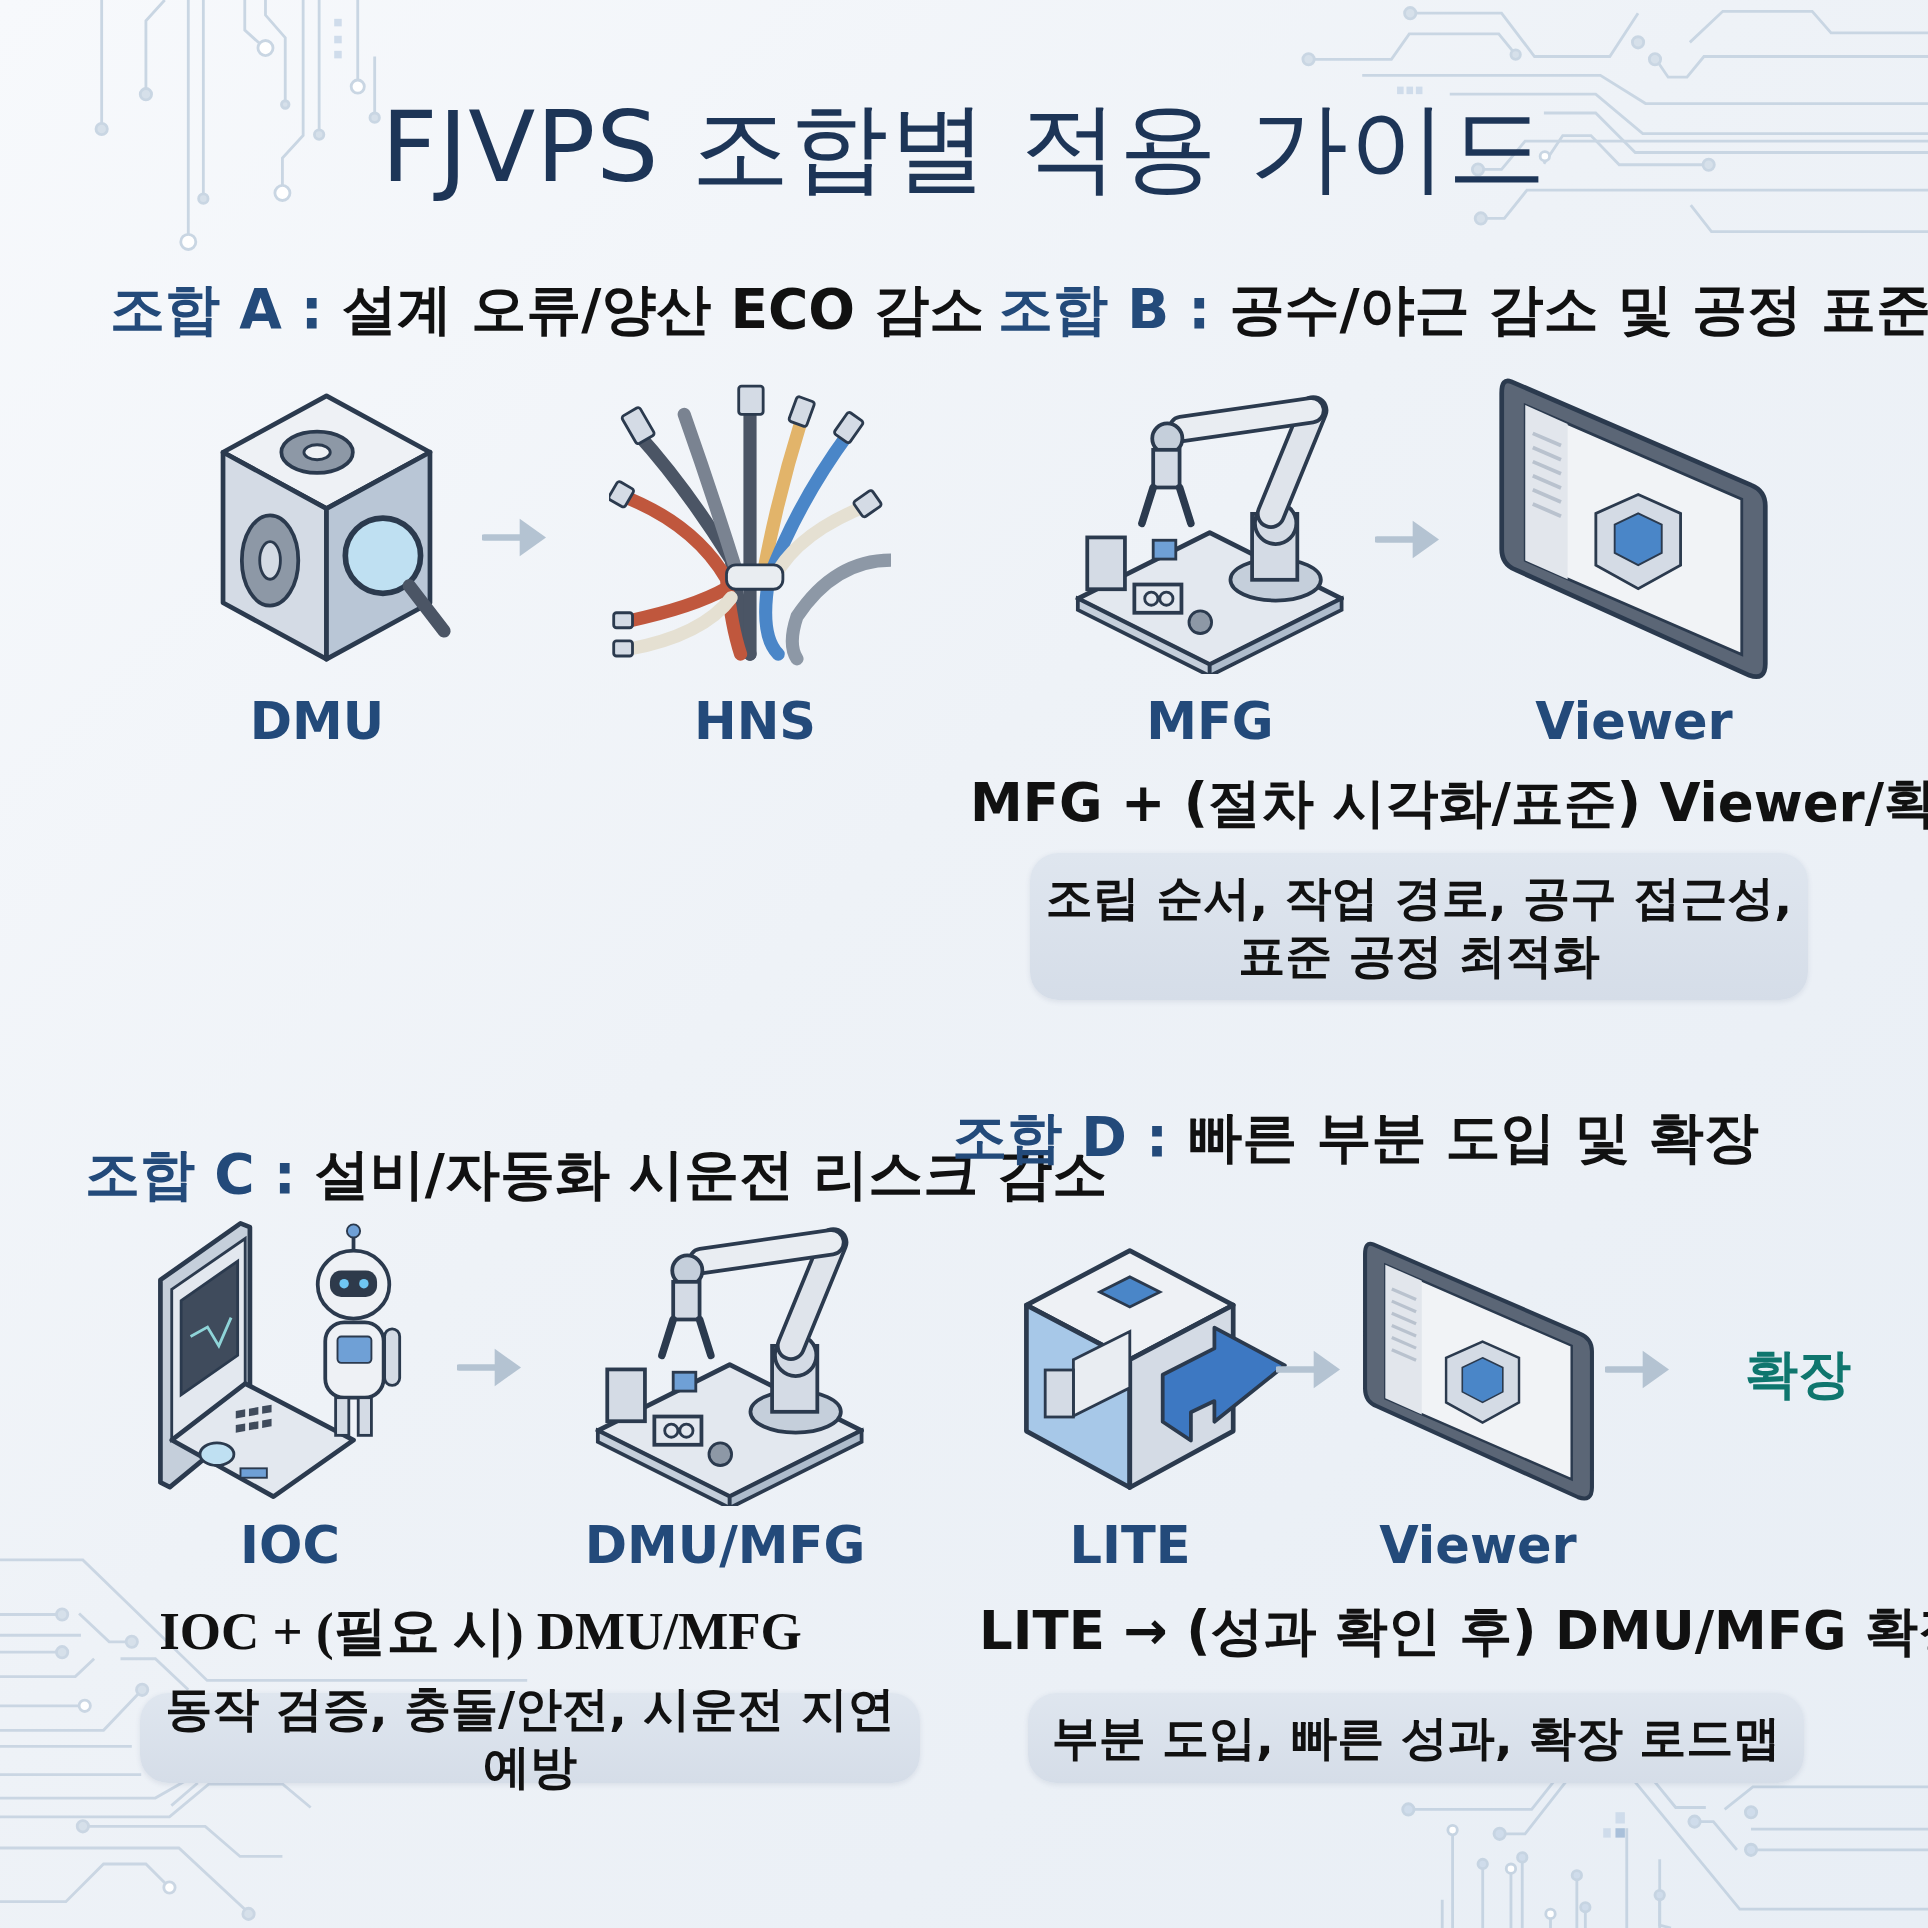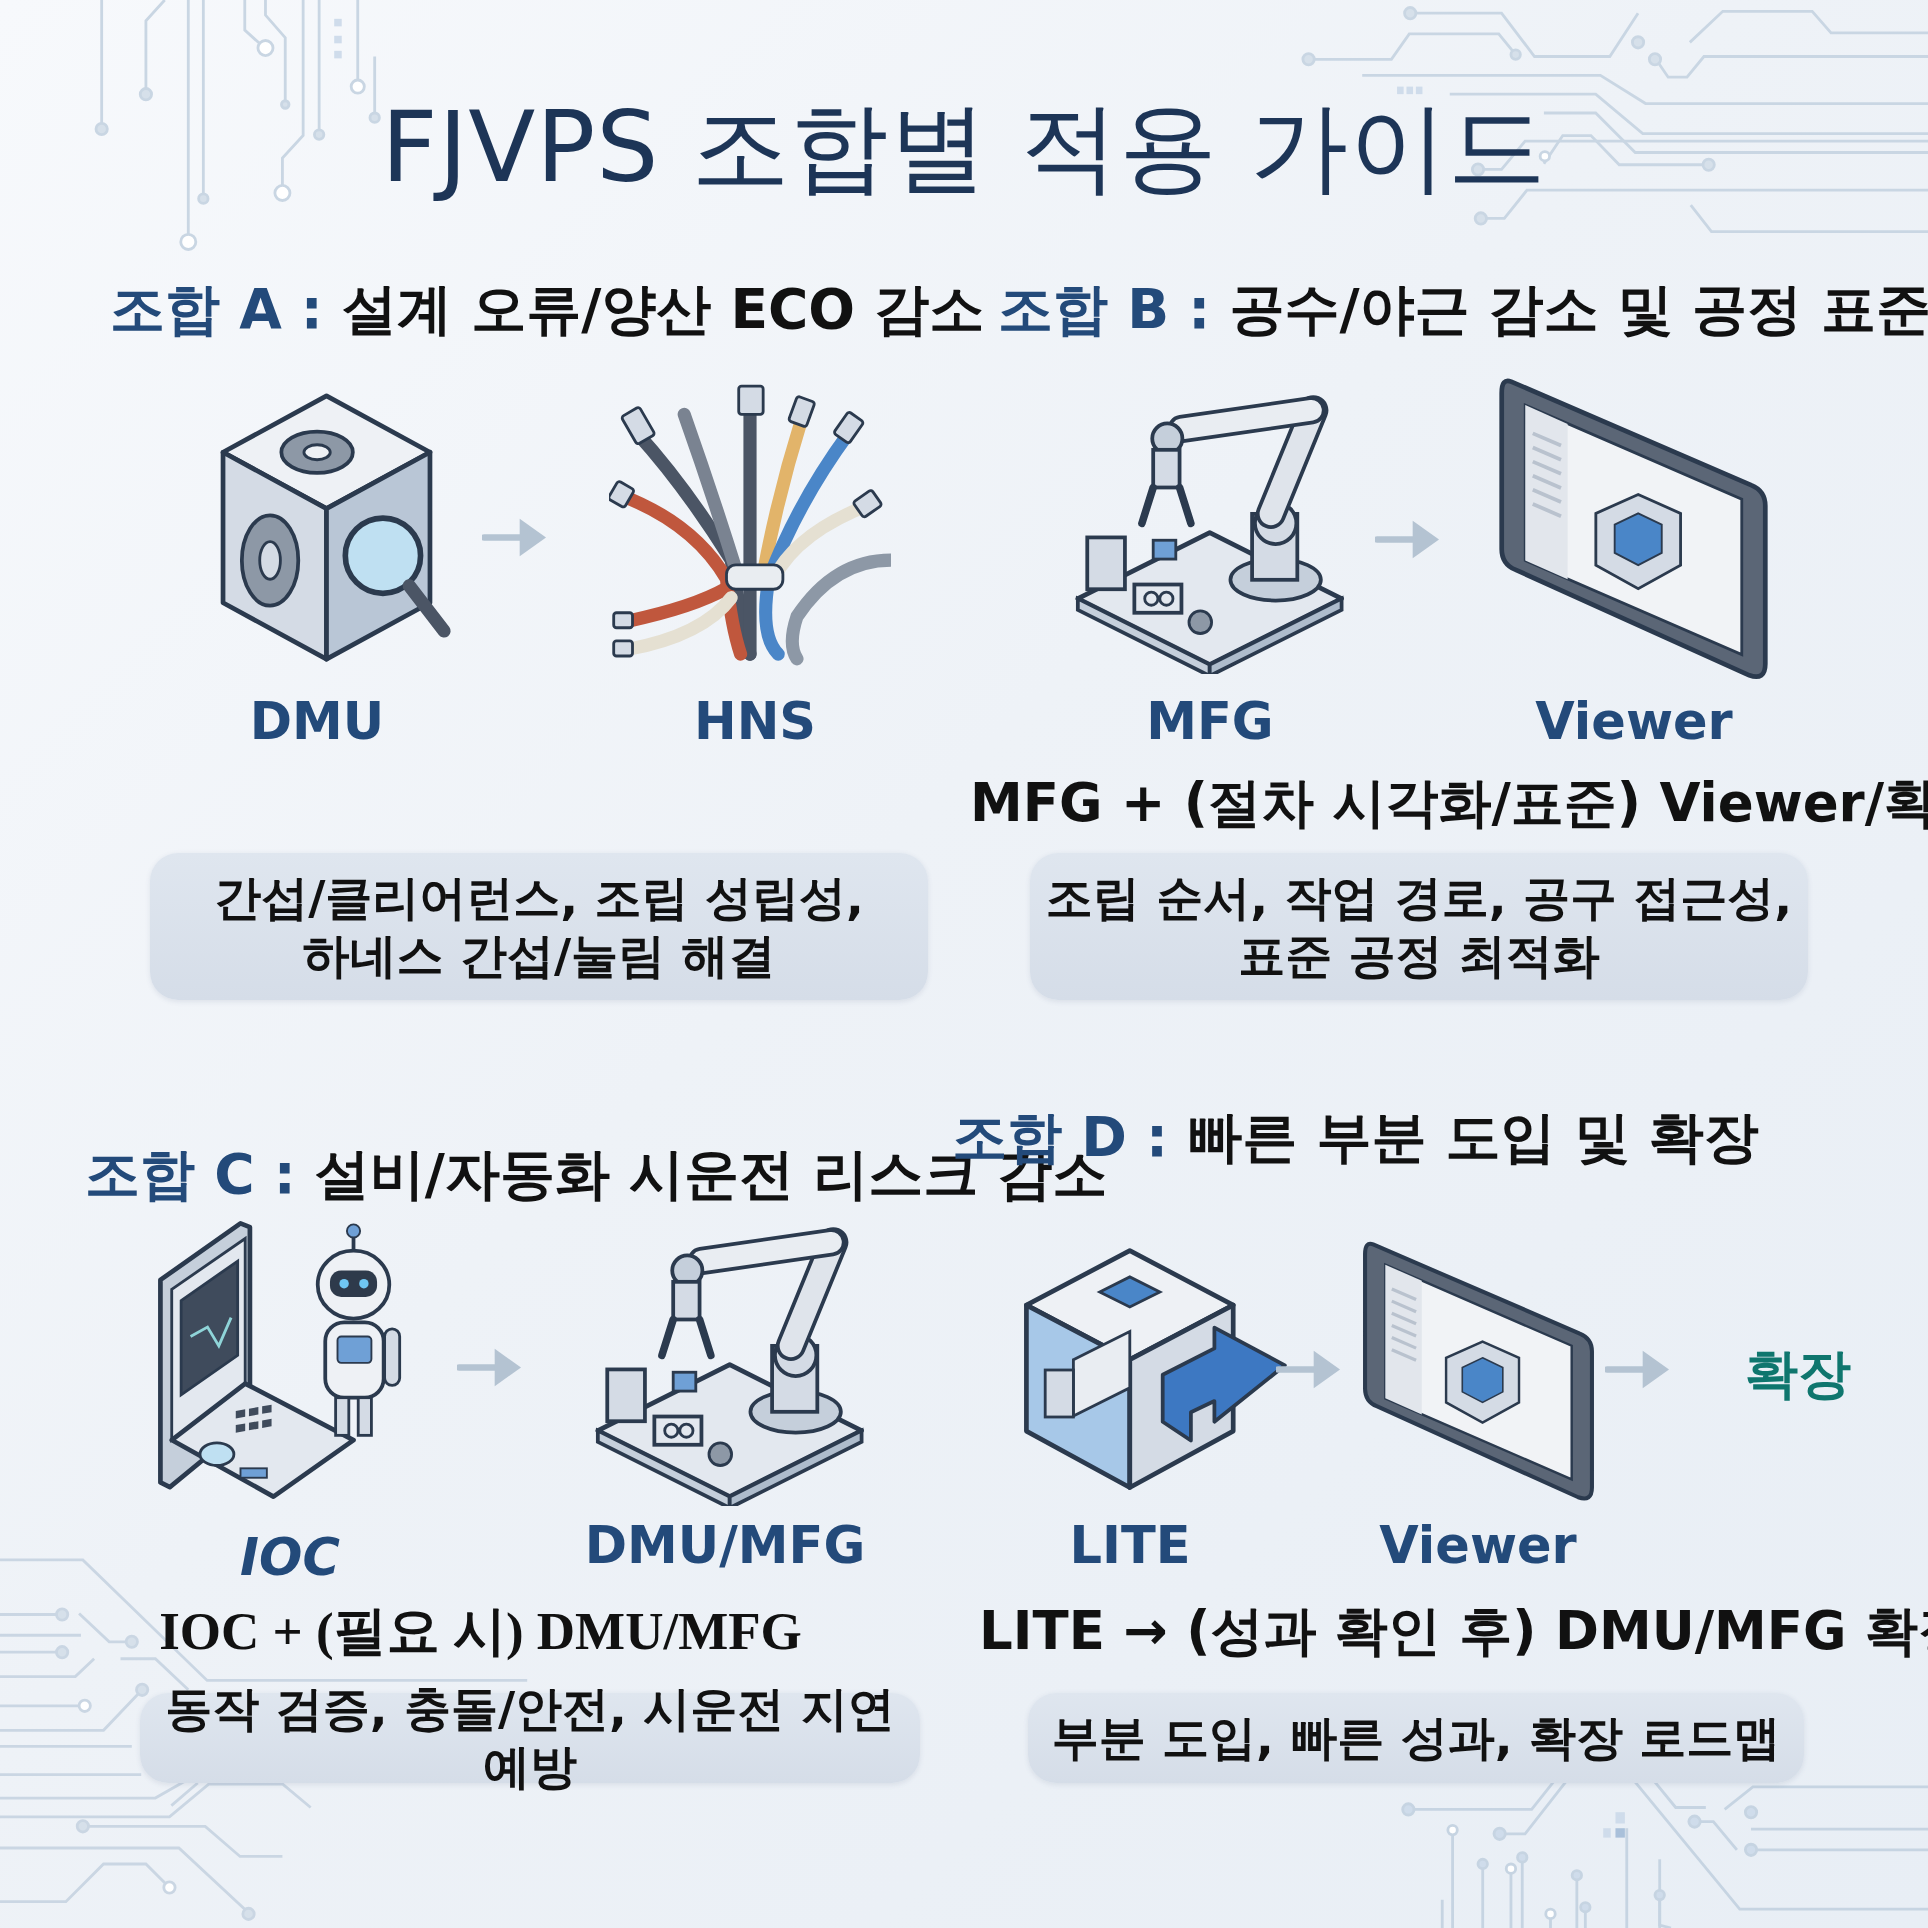--- a/index.html
+++ b/index.html
@@ -221,24 +221,20 @@
         <rect x="265" y="128" width="20" height="24" rx="3" transform="rotate(55 275 140)"></rect>
         <rect x="2" y="120" width="22" height="20" rx="3" transform="rotate(-60 13 130)"></rect>
         <rect x="5" y="256" width="20" height="16" rx="3"></rect>
         <rect x="5" y="286" width="20" height="16" rx="3"></rect>
       </g>
     </svg>
 
     <div class="module-label" style="left:207px; top:428px;">DMU</div>
     <div class="module-label" style="left:645px; top:428px;">HNS</div>
 
-    <div class="benefit-box" style="left:40px; top:589px; width:778px; height:147px;">
-      <div>간섭/클리어런스, 조립 성립성,</div>
-      <div>하네스 간섭/눌림 해결</div>
-    </div>
   </div>
 
   <div class="panel" style="left:998px; top:264px; height:753px;">
     <div class="panel-heading" style="top:9.4px;">
       <span class="prefix">조합 B :</span>
       <span class="rest">공수/야근 감소 및 공정 표준화</span>
     </div>
 
     <svg class="illus" style="left:61px; top:118px;" width="292" height="292" viewBox="0 0 310 310">
       <polygon points="20,230 160,160 300,230 160,300" fill="#e3e8ef" stroke="#2b3a4e" stroke-width="5" stroke-linejoin="round"></polygon>
@@ -350,21 +346,21 @@
       <rect x="100" y="72" width="28" height="40" fill="#d4dbe5" stroke="#2b3a4e" stroke-width="4"></rect>
       <path d="M100 112 L88 150 M128 112 L140 150" stroke="#2b3a4e" stroke-width="8" stroke-linecap="round"></path>
       <rect x="100" y="168" width="24" height="20" fill="#6fa0d6" stroke="#2b3a4e" stroke-width="3"></rect>
       <rect x="30" y="165" width="40" height="55" fill="#d4dbe5" stroke="#2b3a4e" stroke-width="4"></rect>
       <rect x="80" y="215" width="50" height="30" fill="#e3e8ef" stroke="#2b3a4e" stroke-width="4"></rect>
       <circle cx="98" cy="230" r="7" fill="none" stroke="#2b3a4e" stroke-width="3"></circle>
         <circle cx="114" cy="230" r="7" fill="none" stroke="#2b3a4e" stroke-width="3"></circle>
       <circle cx="150" cy="255" r="12" fill="#8d98a6" stroke="#2b3a4e" stroke-width="3"></circle>
     </svg>
 
-    <div class="module-label" style="left:205px; top:436px;font-style:italic;">IOC</div>
+    <div class="module-label" style="left:205px; top:424px;">IOC</div>
     <div class="module-label" style="left:640px; top:424px;">DMU/MFG</div>
     <div class="formula" style="top:504px; left:-28px; right:28px;font-family:Liberation Serif, serif;">IOC + (필요 시) DMU/MFG</div>
 
     <div class="benefit-box" style="left:55px; top:601px; width:780px; height:90px;">
       <div>동작 검증, 충돌/안전, 시운전 지연 예방</div>
     </div>
   </div>
 
   <div class="panel" style="left:998px; top:1092px; height:753px;">
     <div class="panel-heading" style="top:9.4px; left:-66px; right:66px;">

